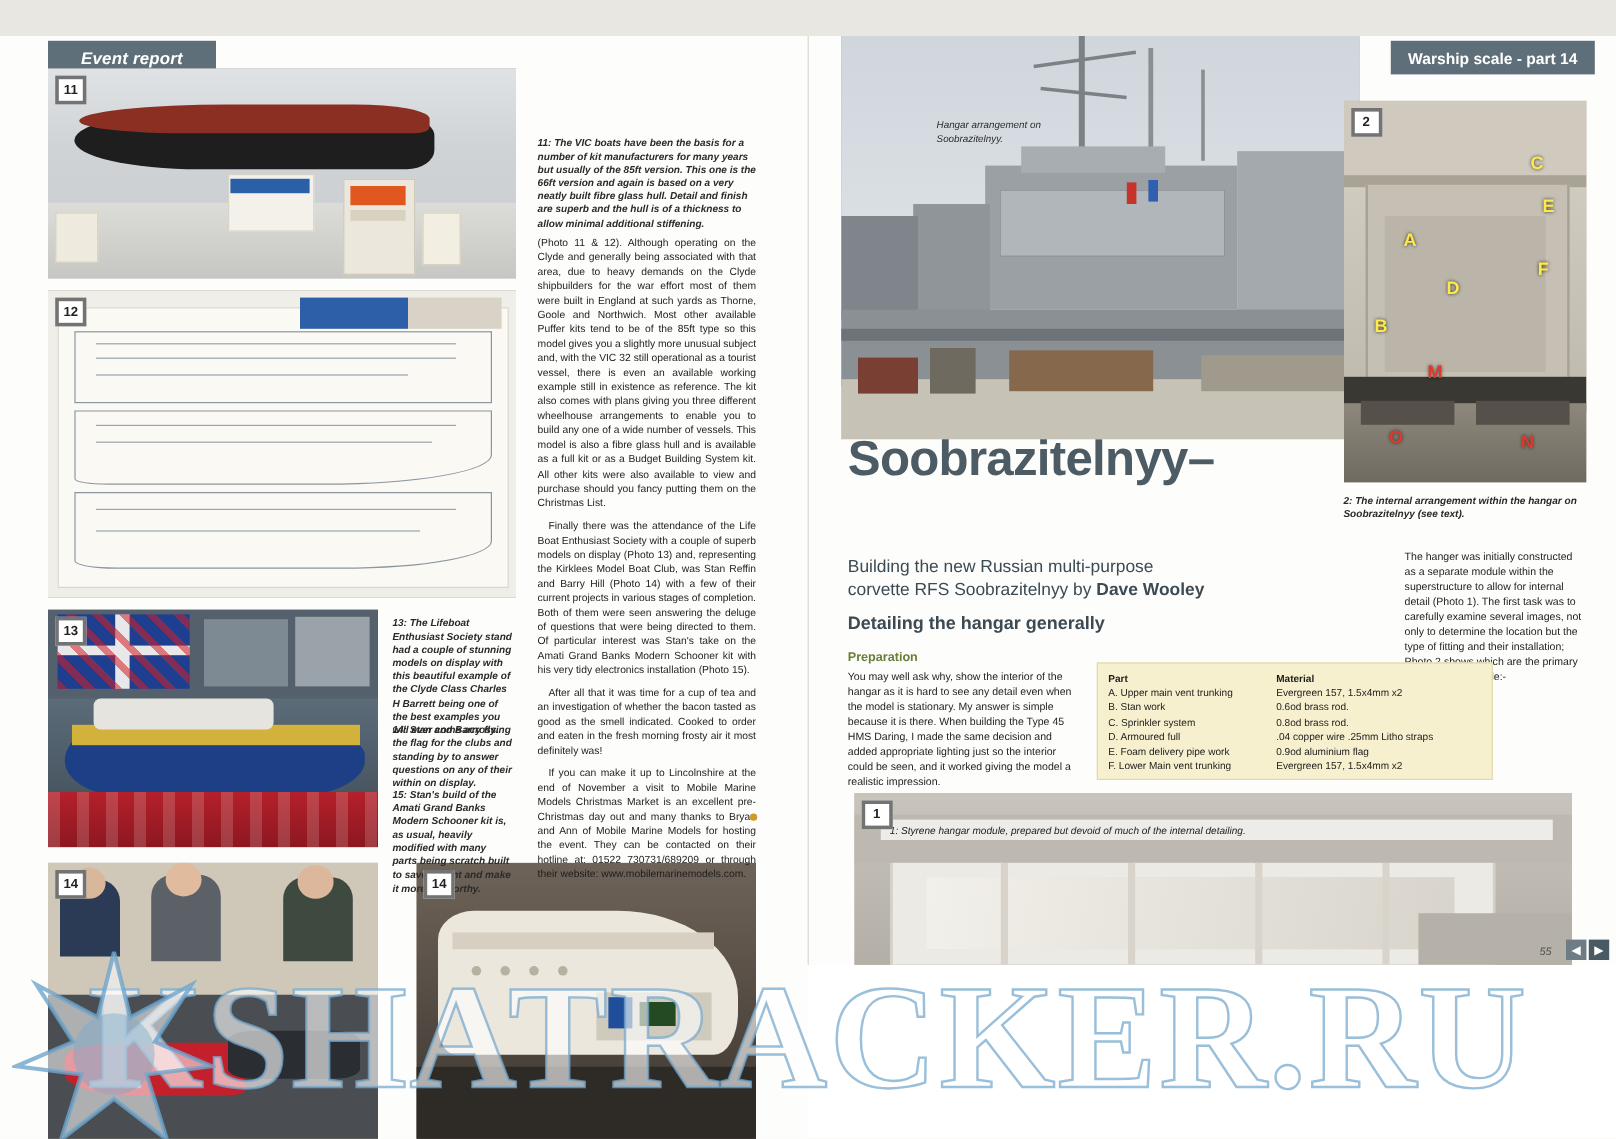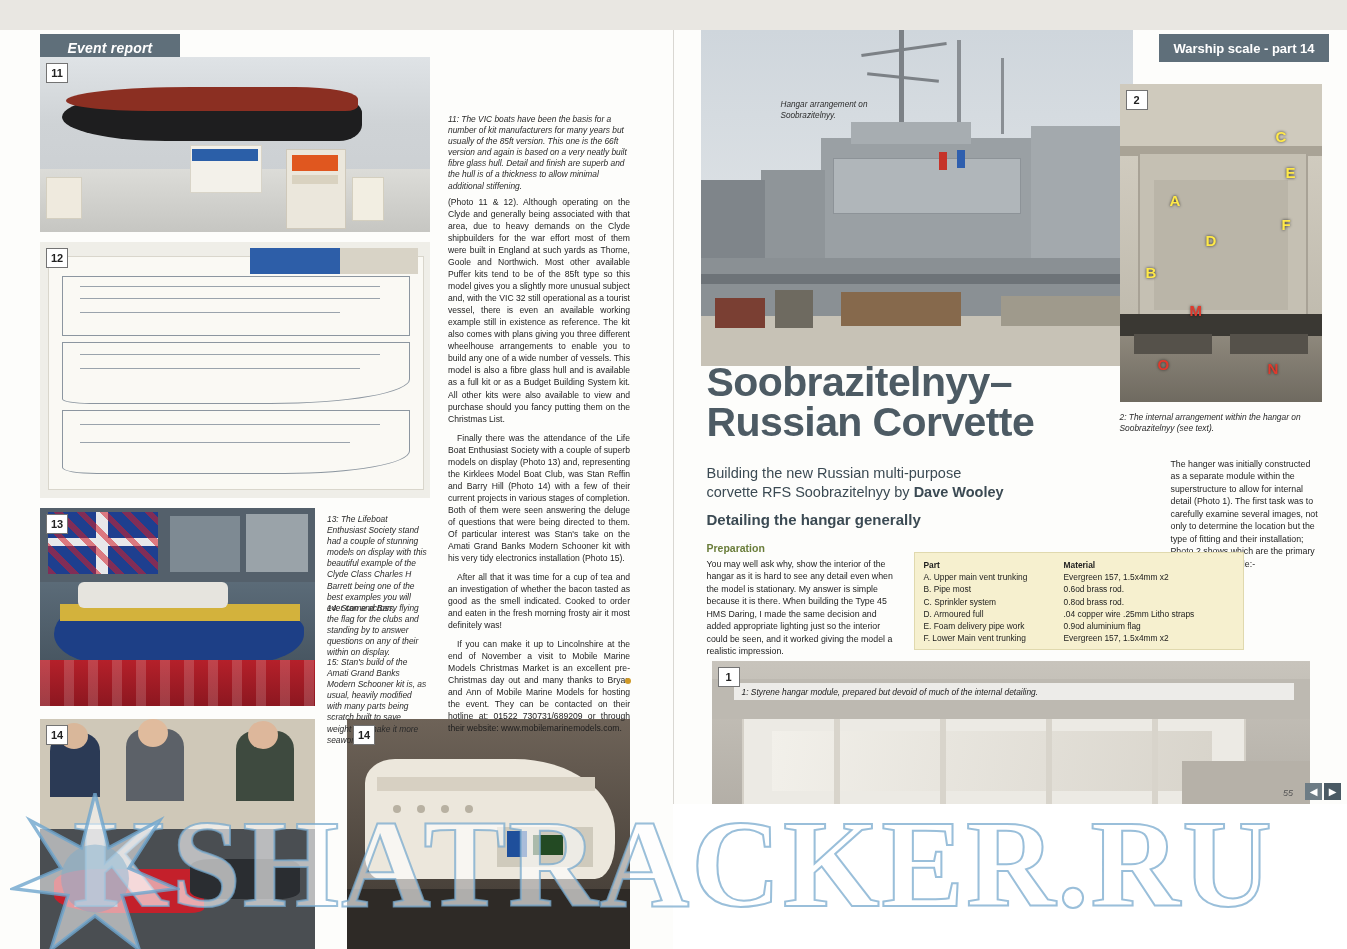--- a/index.html
+++ b/index.html
@@ -26,23 +26,23 @@
     background:#5f6f7a;color:#fff;font-weight:bold;
     font-size:13px;display:flex;align-items:center;justify-content:center;
   }
 
   
   .ph{position:absolute;overflow:hidden;background:#b9b4ab;}
   .ph .num{
     position:absolute;left:6px;top:6px;width:20px;height:18px;
     background:#fff;color:#222;font-size:11px;font-weight:bold;
     display:flex;align-items:center;justify-content:center;z-index:5;
-    border:1px solid #737373;
-  }
-  .cap{position:absolute;font-size:8.4px;line-height:1.32;color:#2a2a2a;font-style:italic;}
+    border:3px solid #737373;
+  }
+  .cap{position:absolute;font-size:8.4px;line-height:1.32;color:#2a2a2a;font-style:italic;font-weight:bold;}
 
   
   .col-text{position:absolute;font-size:8.6px;line-height:1.4;color:#1d1d1d;text-align:justify;}
   .col-text p{margin:0 0 7px 0;}
   .col-text .ind{text-indent:9px;}
   .rc{position:absolute;font-size:8.8px;line-height:1.42;color:#1d1d1d;text-align:left;}
 
   
   .mattable{
     position:absolute;left:913px;top:522px;width:330px;height:98px;
@@ -270,21 +270,20 @@
       <span class="lt lr" style="left:70px;top:218px;">M</span>
       <span class="lt lr" style="left:148px;top:276px;">N</span>
       <span class="lt lr" style="left:38px;top:272px;">O</span>
       <div class="num">2</div>
     </div>
 
     <div class="cap" style="left:446px;top:382px;width:196px;">2: The internal arrangement within the hangar on Soobrazitelnyy (see text).</div>
 
     <div style="position:absolute;left:33px;top:333px;width:560px;font-size:41px;line-height:0.97;font-weight:bold;color:#4d5b64;letter-spacing:-0.6px;">
       <div>Soobrazitelnyy–</div>
-      <div>Russian Corvette</div>
     </div>
 
     <div style="position:absolute;left:33px;top:434px;width:400px;font-size:14.5px;line-height:1.28;color:#3b4a53;">
       <span>Building the new Russian multi-purpose</span><br>
       <span>corvette RFS Soobrazitelnyy by </span><b>Dave Wooley</b>
     </div>
 
     <div style="position:absolute;left:33px;top:481px;font-size:15px;font-weight:bold;color:#3b4a53;">Detailing the hangar generally</div>
 
     <div style="position:absolute;left:33px;top:512px;font-size:10.5px;font-weight:bold;color:#6a7d3a;">Preparation</div>
@@ -296,21 +295,21 @@
     <div class="mattable" style="left:240px;top:522px;width:330px;height:98px;">
       <div class="row hdr">
         <div class="c1">Part</div>
         <div class="c2">Material</div>
       </div>
       <div class="row">
         <div class="c1">A. Upper main vent trunking</div>
         <div class="c2">Evergreen 157, 1.5x4mm x2</div>
       </div>
       <div class="row">
-        <div class="c1">B. Pipe most</div>
+        <div class="c1">B. Stan work</div>
         <div class="c2">0.6od  brass rod.</div>
       </div>
       <div class="row">
         <div class="c1">C. Sprinkler system</div>
         <div class="c2">0.8od brass rod.</div>
       </div>
       <div class="row">
         <div class="c1">D. Armoured full</div>
         <div class="c2">.04 copper wire .25mm Litho straps</div>
       </div>

